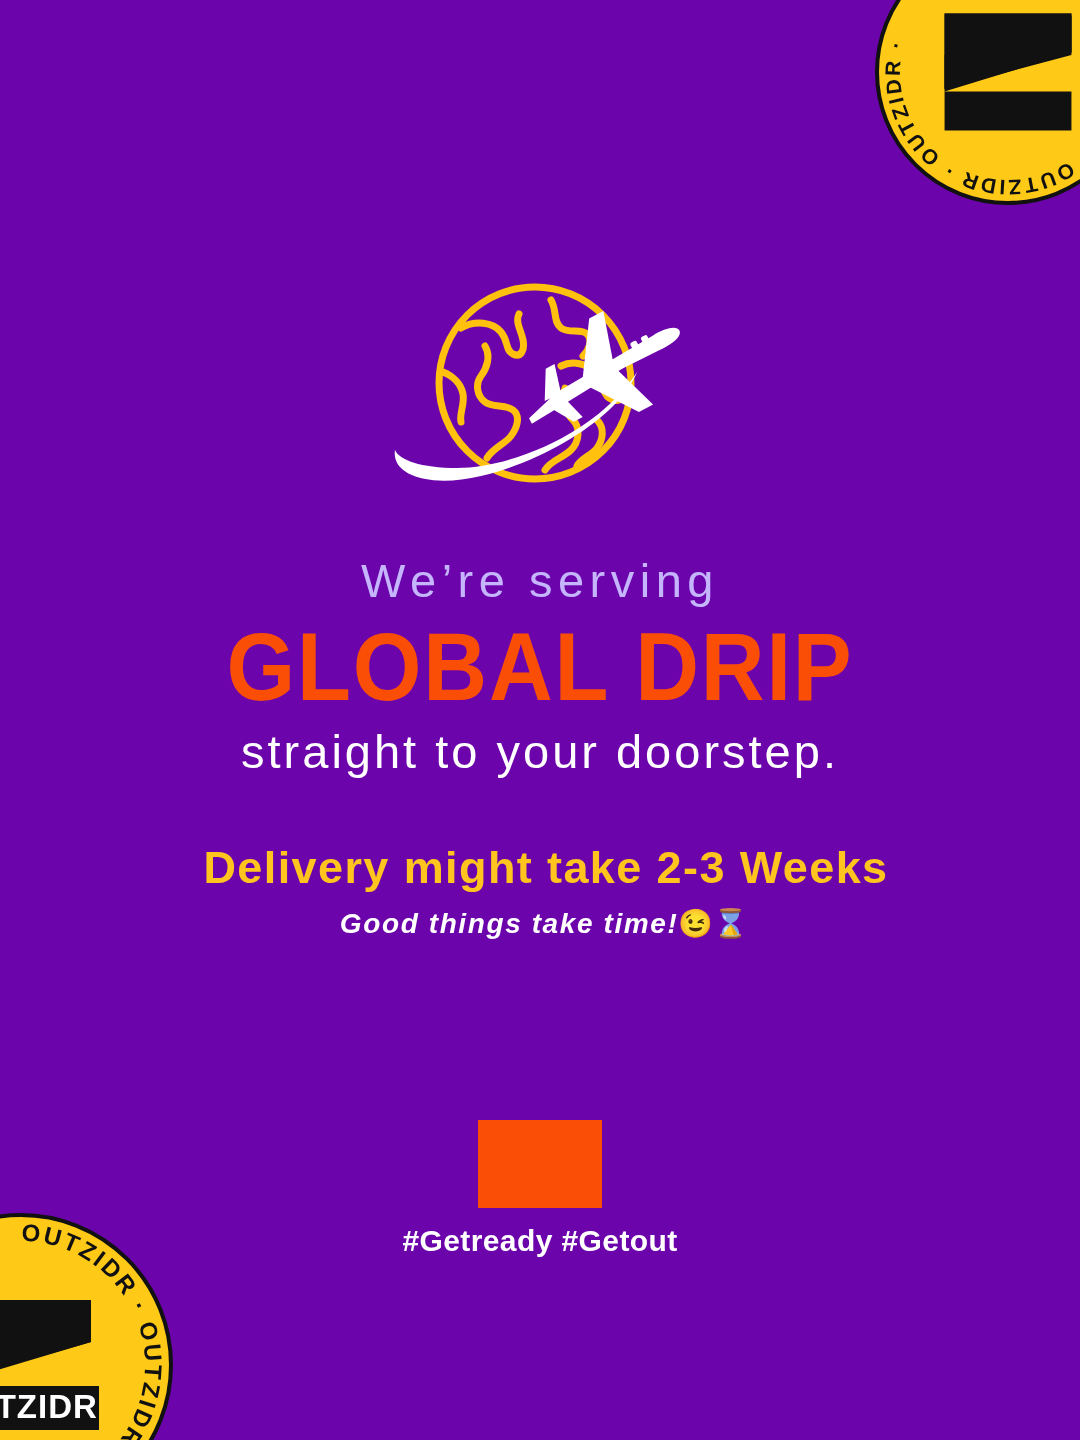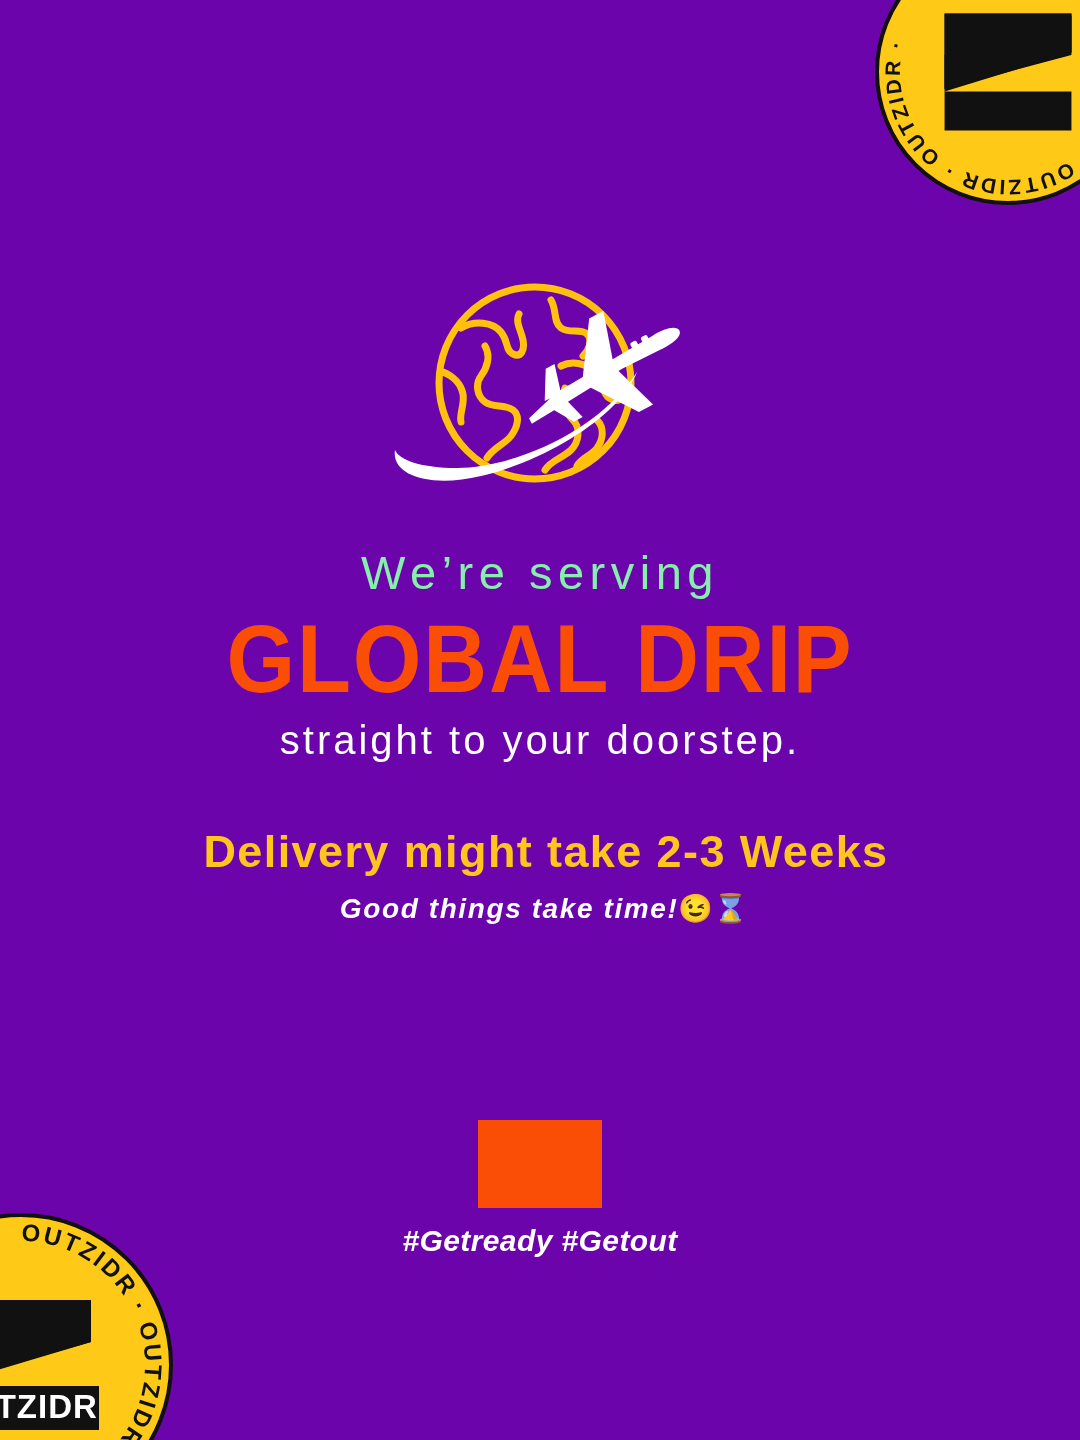--- a/index.html
+++ b/index.html
@@ -53,41 +53,41 @@
 
   
   .copy {
     position: absolute;
     left: 0;
     right: 0;
     top: 548px;
     text-align: center;
   }
   .line-serving {
-    color: #86efac;
+    color: #c4b5fd;
     font-size: 47px;
     font-weight: 300;
     letter-spacing: 5.5px;
     line-height: 1.05;
-    margin: 0;
+    margin: 8px;
   }
   .line-headline {
     color: #FA4E06;
     font-size: 96px;
     font-weight: 700;
     letter-spacing: 2px;
     line-height: 1.0;
     margin: 14px 0 6px 0;
     transform: scaleX(0.92);
     font-stretch: condensed;
     white-space: nowrap;
   }
   .line-doorstep {
     color: #FFFFFF;
-    font-size: 40px;
+    font-size: 47px;
     font-weight: 300;
     letter-spacing: 3px;
     line-height: 1.05;
     margin: 12px;
     text-align: center;
   }
   .line-delivery {
     color: #FFC51E;
     font-size: 45px;
     font-weight: 700;
@@ -110,21 +110,20 @@
     letter-spacing: 0;
   }
 
   
   .footer {
     position: absolute;
     left: 0;
     right: 0;
     top: 1118px;
     text-align: center;
-    font-style: italic;
   }
   .zmark {
     display: block;
     margin: 0 auto;
   }
   .hashtags {
     color: #FFFFFF;
     font-size: 30px;
     font-weight: 700;
     letter-spacing: 0.4px;

